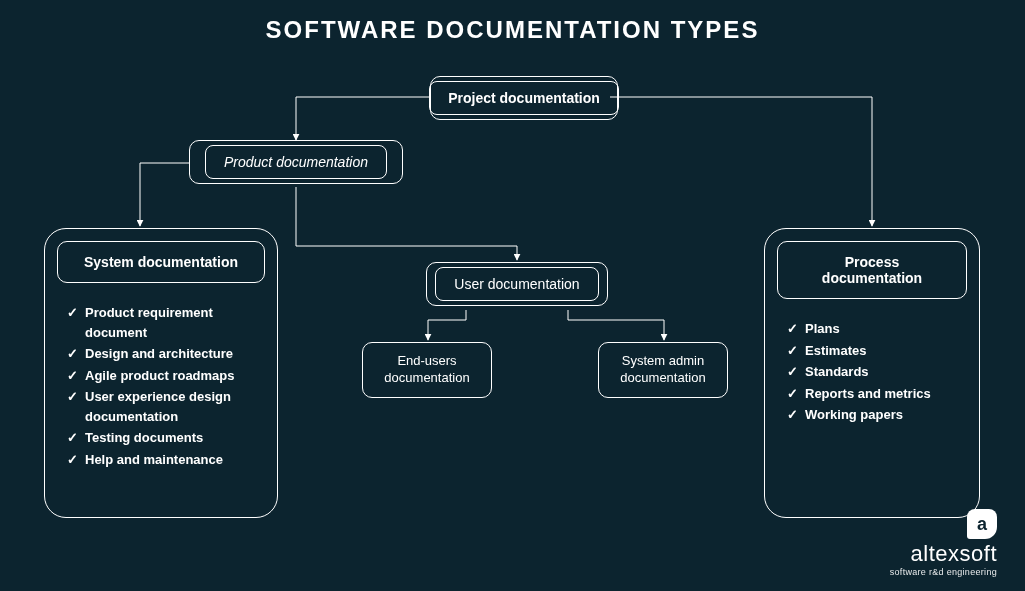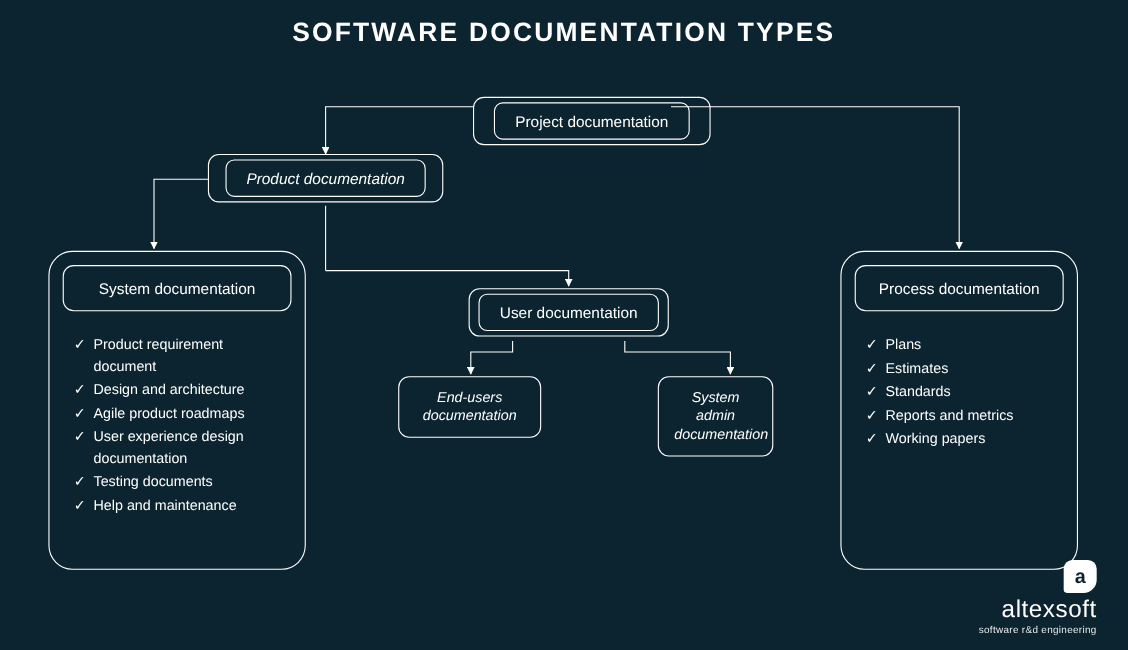--- a/index.html
+++ b/index.html
@@ -40,27 +40,27 @@
     white-space: nowrap;
   }
   .leaf {
     position: absolute;
     border: 1px solid #fff;
     border-radius: 10px;
     padding: 10px 14px;
     font-size: 13px;
     text-align: center;
     line-height: 1.3;
-    font-style: italic;
   }
   .panel {
     position: absolute;
     border: 1px solid #fff;
     border-radius: 22px;
     padding: 12px;
+    font-weight: bold;
   }
   .panel .header {
     border: 1px solid #fff;
     border-radius: 10px;
     padding: 12px 20px;
     font-size: 14px;
     text-align: center;
     margin-bottom: 14px;
   }
   .panel ul {
@@ -137,21 +137,21 @@
   <path d="M 189 163 H 140 V 226" stroke="#fff" fill="none" marker-end="url(#arrow)"></path>
 
   <path d="M 296 187 V 246" stroke="#fff" fill="none"></path>
   <path d="M 296 246 H 517 V 260" stroke="#fff" fill="none" marker-end="url(#arrow)"></path>
 
   <path d="M 466 310 V 320 H 428 V 340" stroke="#fff" fill="none" marker-end="url(#arrow)"></path>
 
   <path d="M 568 310 V 320 H 664 V 340" stroke="#fff" fill="none" marker-end="url(#arrow)"></path>
 </svg>
 
-<div class="node" style="left:430px; top:88px; width:216px;">
+<div class="node" style="left:430px; top:76px; width:188px;font-weight:bold;">
   <div class="inner">Project documentation</div>
 </div>
 
 <div class="node" style="left:189px; top:140px; width:214px;font-style:italic;">
   <div class="inner">Product documentation</div>
 </div>
 
 <div class="panel" style="left:44px; top:228px; width:234px; height:290px;">
   <div class="header">System documentation</div>
   <ul>
@@ -166,21 +166,21 @@
 
 <div class="node" style="left:426px; top:262px; width:182px;">
   <div class="inner">User documentation</div>
 </div>
 
 <div class="leaf" style="left:362px; top:342px; width:130px;">
   <span style="white-space:pre-line;">End-users
 documentation</span>
 </div>
 
-<div class="leaf" style="left:598px; top:342px; width:105px;">
+<div class="leaf" style="left:598px; top:342px; width:130px;">
   <span style="white-space:pre-line;">System admin
 documentation</span>
 </div>
 
 <div class="panel" style="left:764px; top:228px; width:216px; height:290px;">
   <div class="header">Process documentation</div>
   <ul>
     <li>Plans</li>
     <li>Estimates</li>
     <li>Standards</li>

